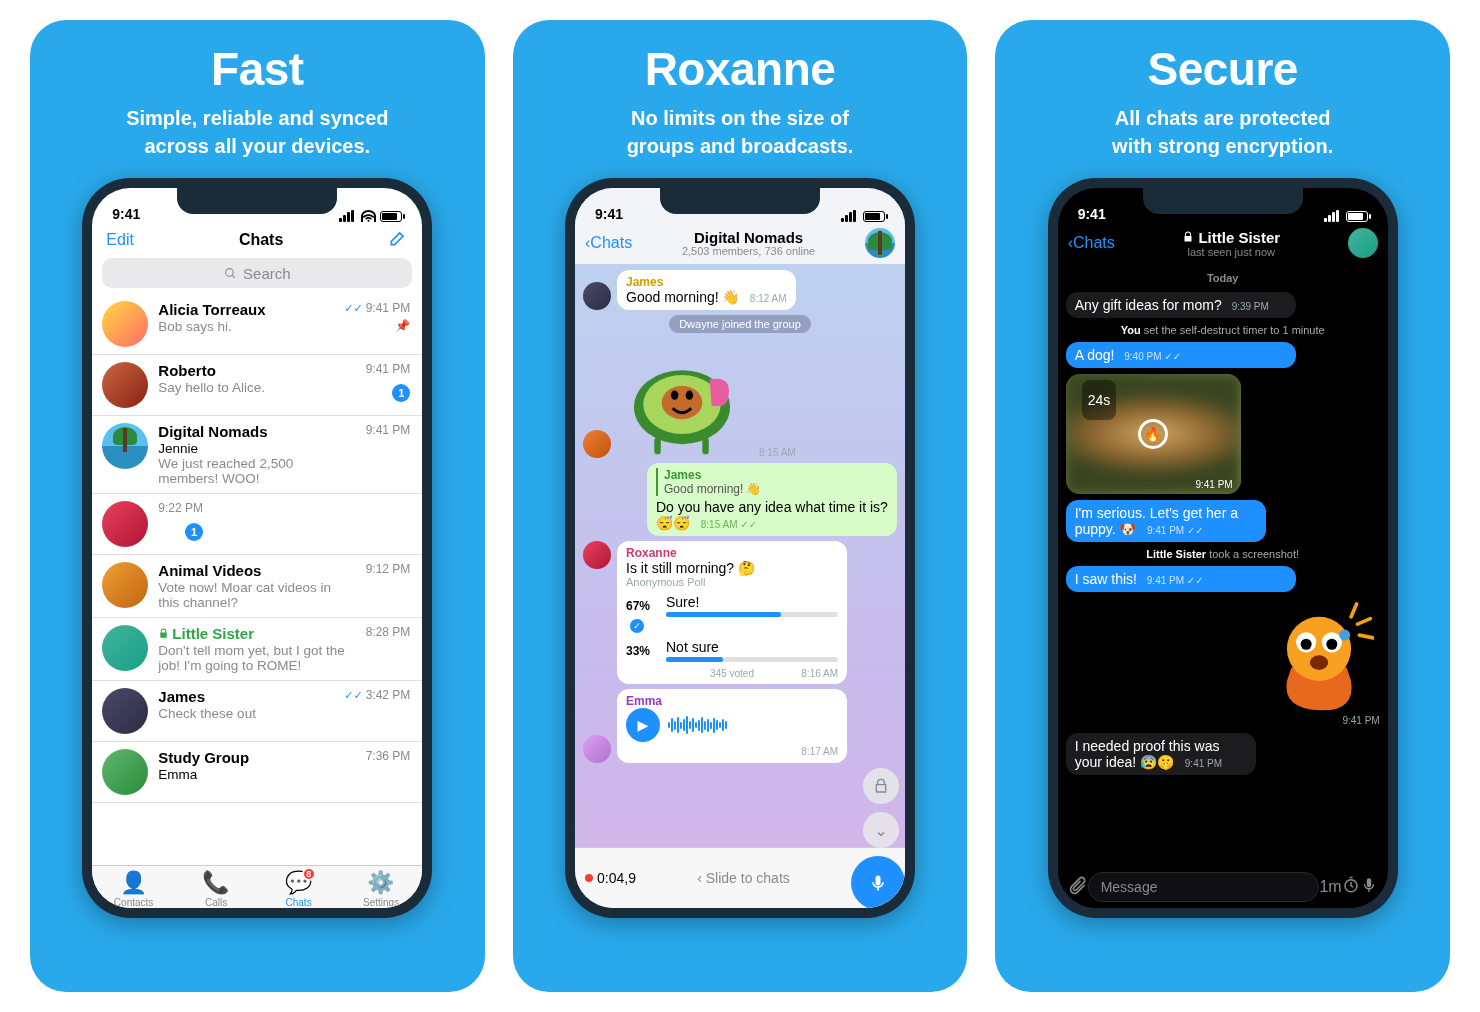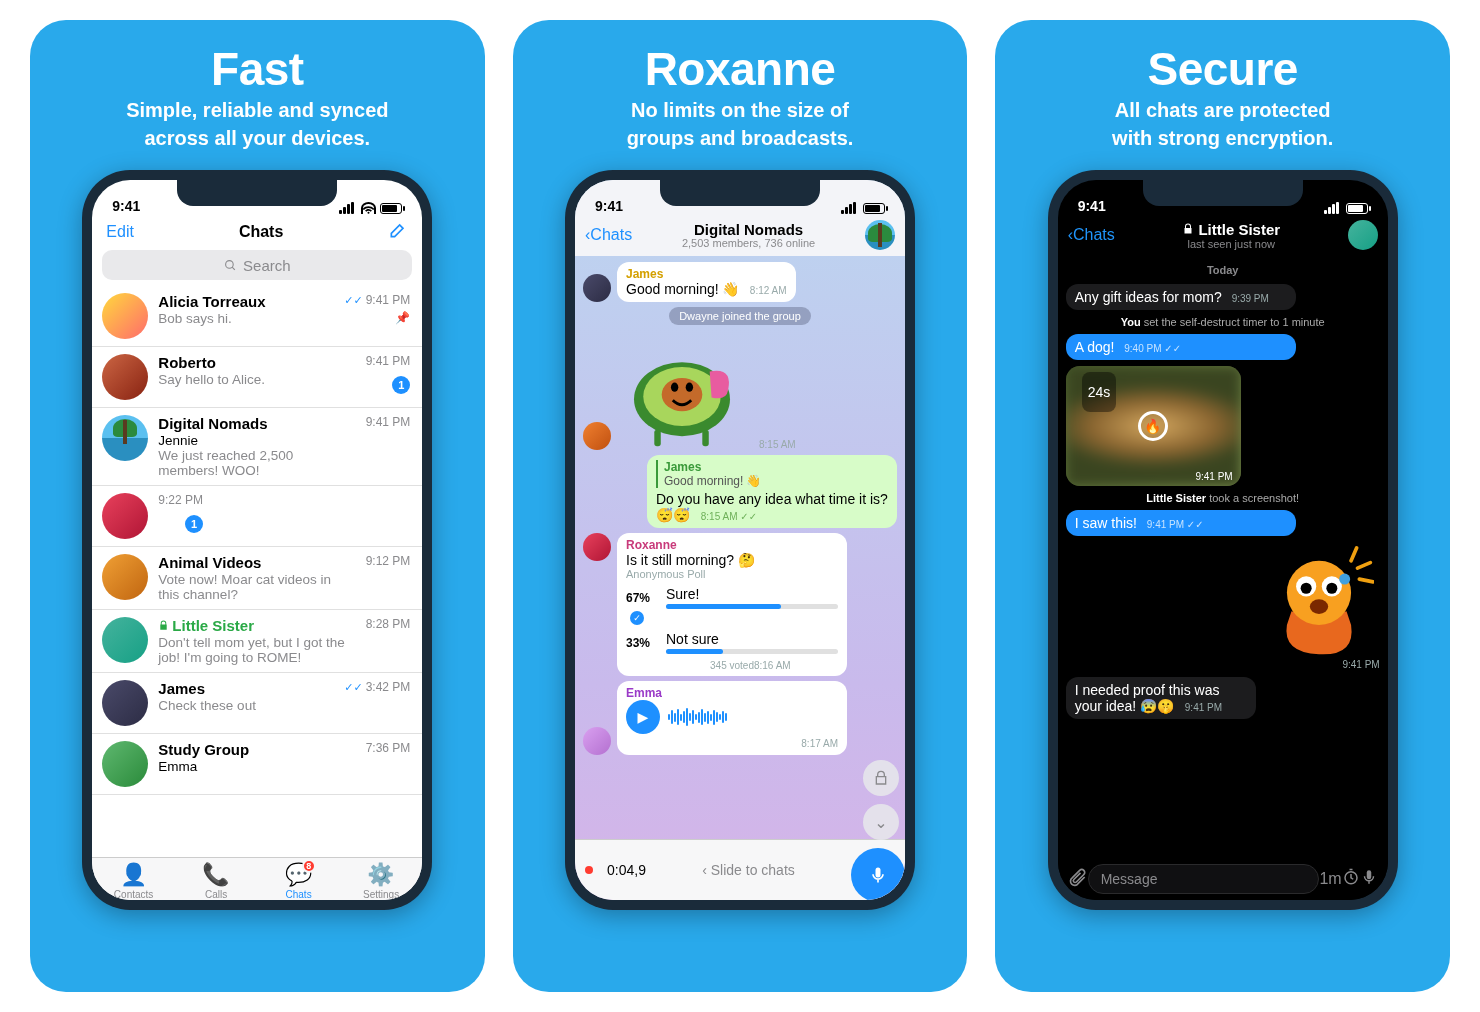--- a/index.html
+++ b/index.html
@@ -29,21 +29,21 @@
     font-size: 46px;
     font-weight: 800;
     letter-spacing: -0.5px;
   }
   .card-sub {
     color: #fff;
     font-size: 20px;
     font-weight: 600;
     text-align: center;
     line-height: 1.4;
-    margin-top: 0;
+    margin-top: 8px;
     padding: 0 20px;
     white-space: pre-line;
   }
   .phone {
     width: 350px;
     height: 740px;
     background: #1a2b3a;
     border-radius: 48px;
     margin-top: 18px;
     padding: 10px;
@@ -155,21 +155,21 @@
   .sys{font-size:11px;background:rgba(120,130,160,0.6);color:#fff;padding:3px 10px;border-radius:12px;display:inline-block;}
   .sticker-wrap{margin-left:34px;display:flex;align-items:flex-end;gap:6px;}
   .sticker{width:130px;height:120px;}
   .pollbar{height:5px;background:#e0e0e0;border-radius:3px;position:relative;margin-top:2px;}
   .pollbar .fill{position:absolute;inset:0;background:#1e90ff;border-radius:3px;}
   .audiobar{width:34px;height:34px;background:#1e90ff;border-radius:50%;display:flex;align-items:center;justify-content:center;color:#fff;}
   .waves{flex:1;display:flex;align-items:center;gap:1px;height:20px;}
   .waves span{display:block;width:2px;background:#1e90ff;border-radius:1px;}
   .sidebtns{position:absolute;right:6px;bottom:60px;display:flex;flex-direction:column;gap:8px;}
   .circbtn{width:36px;height:36px;border-radius:50%;background:rgba(230,230,235,0.9);display:flex;align-items:center;justify-content:center;color:#8a8a8d;}
-  .inputbar2{background:#f7f7f8;border-top:0.5px solid #ccc;display:flex;align-items:center;padding:8px 10px;gap:14px;font-size:14px;}
+  .inputbar2{background:#f7f7f8;border-top:0.5px solid #ccc;display:flex;align-items:center;padding:8px 10px;gap:4px;font-size:14px;}
   .recdot{width:8px;height:8px;background:#ff3b30;border-radius:50%;}
   .micbig{width:54px;height:54px;background:#1e90ff;border-radius:50%;margin-right:-10px;margin-bottom:-10px;display:flex;align-items:center;justify-content:center;color:#fff;font-size:22px;}
 
   
   .nav3{display:flex;align-items:center;padding:4px 10px 6px;gap:6px;}
   .nav3 .back{color:#2094fa;}
   .n3center{flex:1;text-align:center;}
   .n3center .t{font-weight:700;font-size:15px;display:flex;justify-content:center;align-items:center;gap:4px;}
   .n3center .s{font-size:11px;color:#8a8a8d;}
   .msgs3{flex:1;overflow:hidden;padding:6px 8px;display:flex;flex-direction:column;gap:6px;font-size:14px;}
@@ -471,21 +471,21 @@
               <div class="opt">
                 <span>Not sure</span>
                 <div class="pollbar">
                     <div class="fill" style="width:33%"></div>
                   </div>
               </div>
             </div>
             <div style="display:flex;justify-content:space-between;font-size:10px;color:#9aa;margin-top:6px;">
               <span style="flex:1"></span>
               <span>345 voted</span>
-              <span style="flex:1;text-align:left">8:16 AM</span>
+              <span style="flex:1;text-align:right">8:16 AM</span>
             </div>
           </div>
         </div>
         <div class="line">
           <div class="mavatar av-i"></div>
           <div class="bubble" style="width:230px;">
             <div class="from" style="color:#9a3ac8">Emma</div>
             <div style="display:flex;align-items:center;gap:8px;">
               <div class="audiobar">▶</div>
               <div class="waves">
@@ -586,20 +586,26 @@
           </div>
         </div>
         <div class="line">
           <div class="photo">
             <div class="blur"></div>
             <span class="tag">24s</span>
             <div class="fire">🔥</div>
             <span class="pt">9:41 PM</span>
           </div>
         </div>
+        <div class="line right">
+          <div class="bubble blue" style="max-width:200px;">
+            <span>I'm serious. Let's get her a puppy. 🐶</span>
+            <span class="btime w"><span>9:41 PM</span> ✓✓</span>
+          </div>
+        </div>
         <div class="sysline"><b>Little Sister</b><span> took a screenshot!</span></div>
         <div class="line right">
           <div class="bubble blue">
             <span>I saw this!</span>
             <span class="btime w"><span>9:41 PM</span> ✓✓</span>
           </div>
         </div>
         <div style="align-self:flex-end;">
           <svg class="sticker3" viewBox="0 0 120 130">
             <path d="M95 20 l6 -14 M102 28 l14 -6 M104 40 l15 3" stroke="#f0a010" stroke-width="4" stroke-linecap="round" fill="none"></path>

